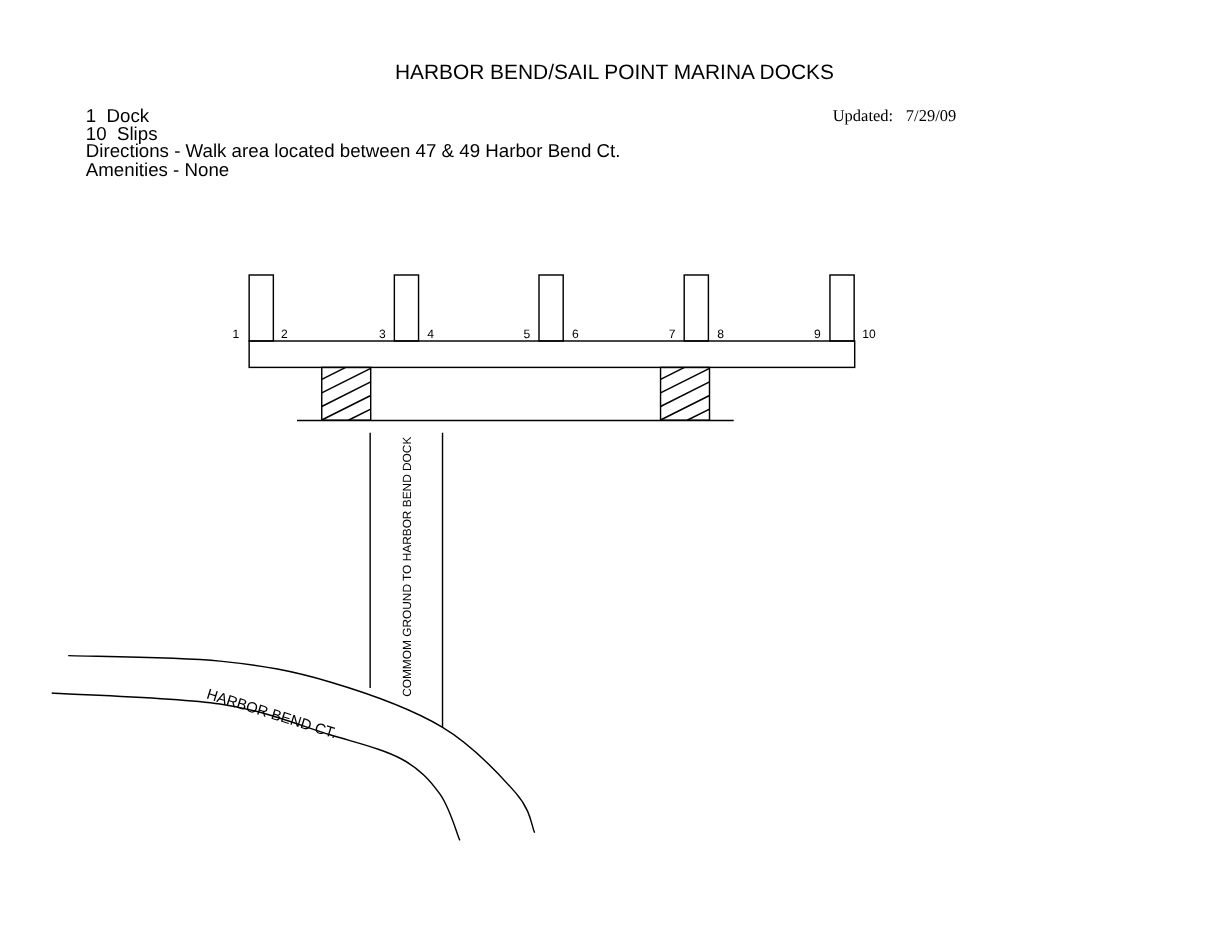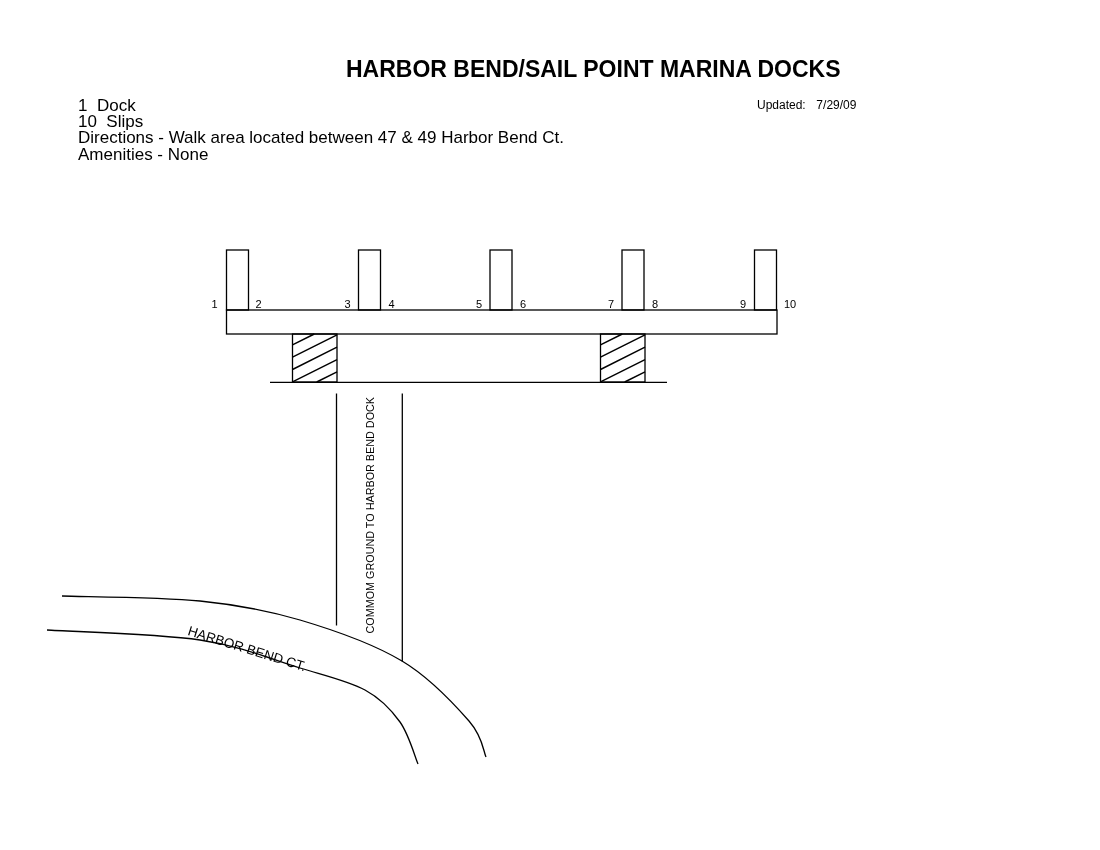--- a/index.html
+++ b/index.html
@@ -1,26 +1,26 @@
 <!DOCTYPE html>
 <html><head>
 <meta charset="utf-8">
 <style>
   html,body{margin:0;padding:0;background:#ffffff;}
   body{width:1100px;height:850px;position:relative;font-family:"Liberation Sans",sans-serif;color:#000;}
   .t{position:absolute;white-space:pre;}
 </style>
 </head>
 <body>
-  <div class="t" style="left:346px;top:55.5px;font-size:23px;font-weight:bold;">HARBOR BEND/SAIL POINT MARINA DOCKS</div>
+  <div class="t" style="left:359px;top:55.5px;font-size:19px;font-weight:normal;">HARBOR BEND/SAIL POINT MARINA DOCKS</div>
   <div class="t" style="left:78px;top:97.5px;font-size:17px;line-height:16.4px;">1  Dock
 10  Slips
 Directions - Walk area located between 47 &amp; 49 Harbor Bend Ct.
 Amenities - None</div>
-  <div class="t" style="left:757px;top:97.5px;font-size:12px;word-spacing:2px;">Updated:  7/29/09</div>
+  <div class="t" style="left:757px;top:97.5px;font-size:15px;word-spacing:2px;font-family:Liberation Serif, serif;">Updated:  7/29/09</div>
 
   <svg width="1100" height="850" viewBox="0 0 1100 850" style="position:absolute;left:0;top:0;" xmlns="http://www.w3.org/2000/svg">
     <g fill="none" stroke="#000" stroke-width="1.3">
 
       <rect x="226.5" y="250" width="22" height="60"></rect>
       <rect x="358.5" y="250" width="22" height="60"></rect>
       <rect x="490" y="250" width="22" height="60"></rect>
       <rect x="622" y="250" width="22" height="60"></rect>
       <rect x="754.5" y="250" width="22" height="60"></rect>
 

